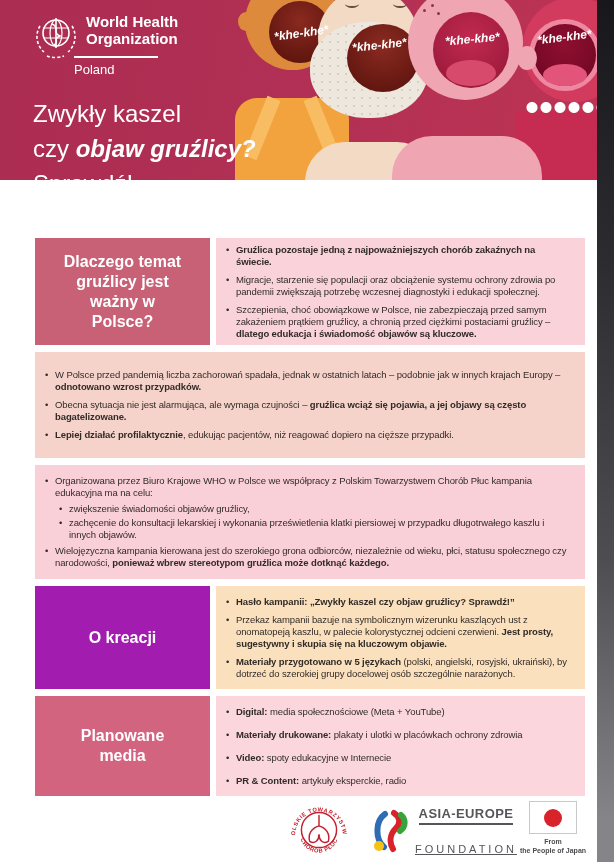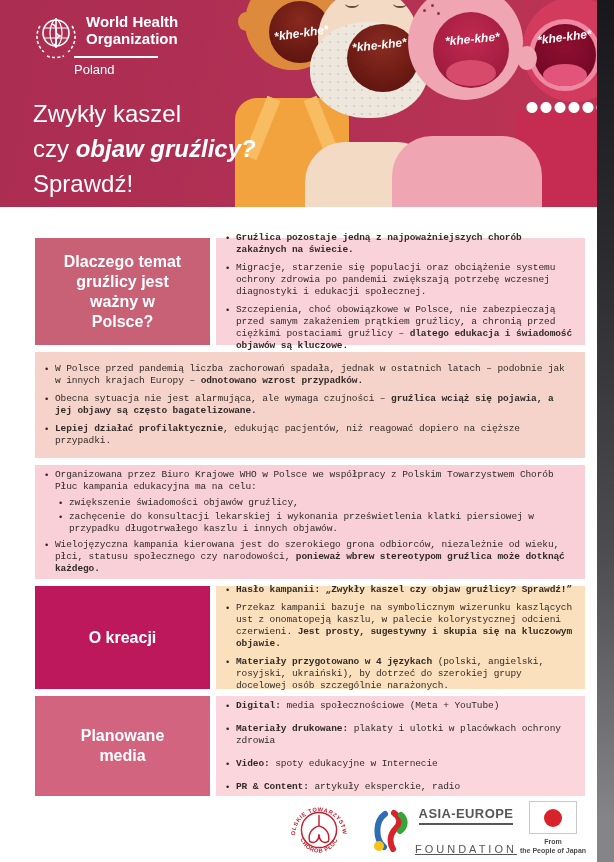--- a/index.html
+++ b/index.html
@@ -1,20 +1,20 @@
 <!DOCTYPE html>
 <html><head>
 <meta charset="utf-8">
 <style>
   html,body{margin:0;padding:0;background:#ffffff;}
   .page{position:relative;width:614px;height:862px;background:#ffffff;overflow:hidden;
         font-family:"Liberation Sans",sans-serif;}
 
   
-  .header{position:absolute;left:0;top:0;width:597px;height:207px;overflow:hidden;
+  .header{position:absolute;left:0;top:0;width:597px;height:180px;overflow:hidden;
           background:linear-gradient(100deg,#ab2d51 0%,#b23055 55%,#bd3454 100%);}
   .who{position:absolute;left:33px;top:10px;width:170px;height:82px;z-index:10;color:#fff;}
   .who-globe{position:absolute;left:0;top:2px;}
   .who-org{position:absolute;left:53px;top:3px;font-weight:700;font-size:15px;line-height:17px;}
   .who-divider{position:absolute;left:41px;top:46px;width:84px;height:2px;background:#fff;}
   .who-country{position:absolute;left:41px;top:52px;font-size:13px;}
   .title{position:absolute;left:33px;top:96px;z-index:10;margin:0;color:#fff;
          font-size:24px;line-height:35px;font-weight:400;}
   .title em{font-style:italic;font-weight:700;}
 
@@ -63,21 +63,21 @@
   .row{display:flex;margin-bottom:7px;}
   .row:nth-child(1){height:107px}.row:nth-child(2){height:106px}.row:nth-child(3){height:114px}
   .row:nth-child(4){height:103px}.row:nth-child(5){height:100px}
   .label{flex:0 0 175px;width:175px;margin-right:6px;color:#fff;font-weight:700;font-size:16px;
          line-height:20px;display:flex;align-items:center;justify-content:center;text-align:center;
          padding:0 24px;box-sizing:border-box;}
   .content{flex:1;display:flex;flex-direction:column;justify-content:center;
            padding:6px 12px 6px 10px;box-sizing:border-box;}
   .bullet{display:flex;margin:3px 0;color:#312b28;font-size:9.5px;line-height:12px;letter-spacing:-0.1px;}
   .bullet .dot{flex:0 0 10px;width:10px;}
-  .bullet .tx{flex:1;font-family:Liberation Mono, monospace;}
+  .bullet .tx{flex:1;}
   .bullet.sub{margin:1px 0 1px 14px;}
   .row:nth-child(5) .bullet{margin:5.5px 0;}
   .bullet b{font-weight:700;}
 
   
   .ptchp{position:absolute;left:288px;top:799px;}
   .asef{position:absolute;left:370px;top:806px;display:flex;align-items:center;gap:7px;}
   .asef-text{display:flex;flex-direction:column;align-items:center;}
   .asef-name{font-size:13px;font-weight:700;color:#55565a;letter-spacing:0.4px;
              border-bottom:2px solid #55565a;padding-bottom:2px;}
@@ -209,33 +209,33 @@
             <span class="dot">•</span>
             <span class="tx"><span>zachęcenie do konsultacji lekarskiej i wykonania prześwietlenia klatki piersiowej w przypadku długotrwałego kaszlu i innych objawów.</span></span>
           </div>
           <div class="bullet">
             <span class="dot">•</span>
             <span class="tx"><span>Wielojęzyczna kampania kierowana jest do szerokiego grona odbiorców, niezależnie od wieku, płci, statusu społecznego czy narodowości, </span><b>ponieważ wbrew stereotypom gruźlica może dotknąć każdego.</b></span>
           </div>
         </div>
       </div>
       <div class="row">
-        <div class="label" style="background: #be185d;">O kreacji</div>
+        <div class="label" style="background: #a21caf;">O kreacji</div>
         <div class="content" style="background: rgb(251, 224, 189);">
           <div class="bullet">
             <span class="dot">•</span>
             <span class="tx"><b>Hasło kampanii: „Zwykły kaszel czy objaw gruźlicy? Sprawdź!”</b></span>
           </div>
           <div class="bullet">
             <span class="dot">•</span>
             <span class="tx"><span>Przekaz kampanii bazuje na symbolicznym wizerunku kaszlących ust z onomatopeją kaszlu, w palecie kolorystycznej odcieni czerwieni. </span><b>Jest prosty, sugestywny i skupia się na kluczowym objawie.</b></span>
           </div>
           <div class="bullet">
             <span class="dot">•</span>
-            <span class="tx"><b>Materiały przygotowano w 4 językach</b><span> (polski, angielski, rosyjski, ukraiński), by dotrzeć do szerokiej grupy docelowej osób szczególnie narażonych.</span></span>
+            <span class="tx"><b>Materiały przygotowano w 5 językach</b><span> (polski, angielski, rosyjski, ukraiński), by dotrzeć do szerokiej grupy docelowej osób szczególnie narażonych.</span></span>
           </div>
         </div>
       </div>
       <div class="row">
         <div class="label" style="background: rgb(210, 100, 128);">Planowane media</div>
         <div class="content" style="background: rgb(251, 215, 221);">
           <div class="bullet">
             <span class="dot">•</span>
             <span class="tx"><b>Digital:</b><span> media społecznościowe (Meta + YouTube)</span></span>
           </div>

